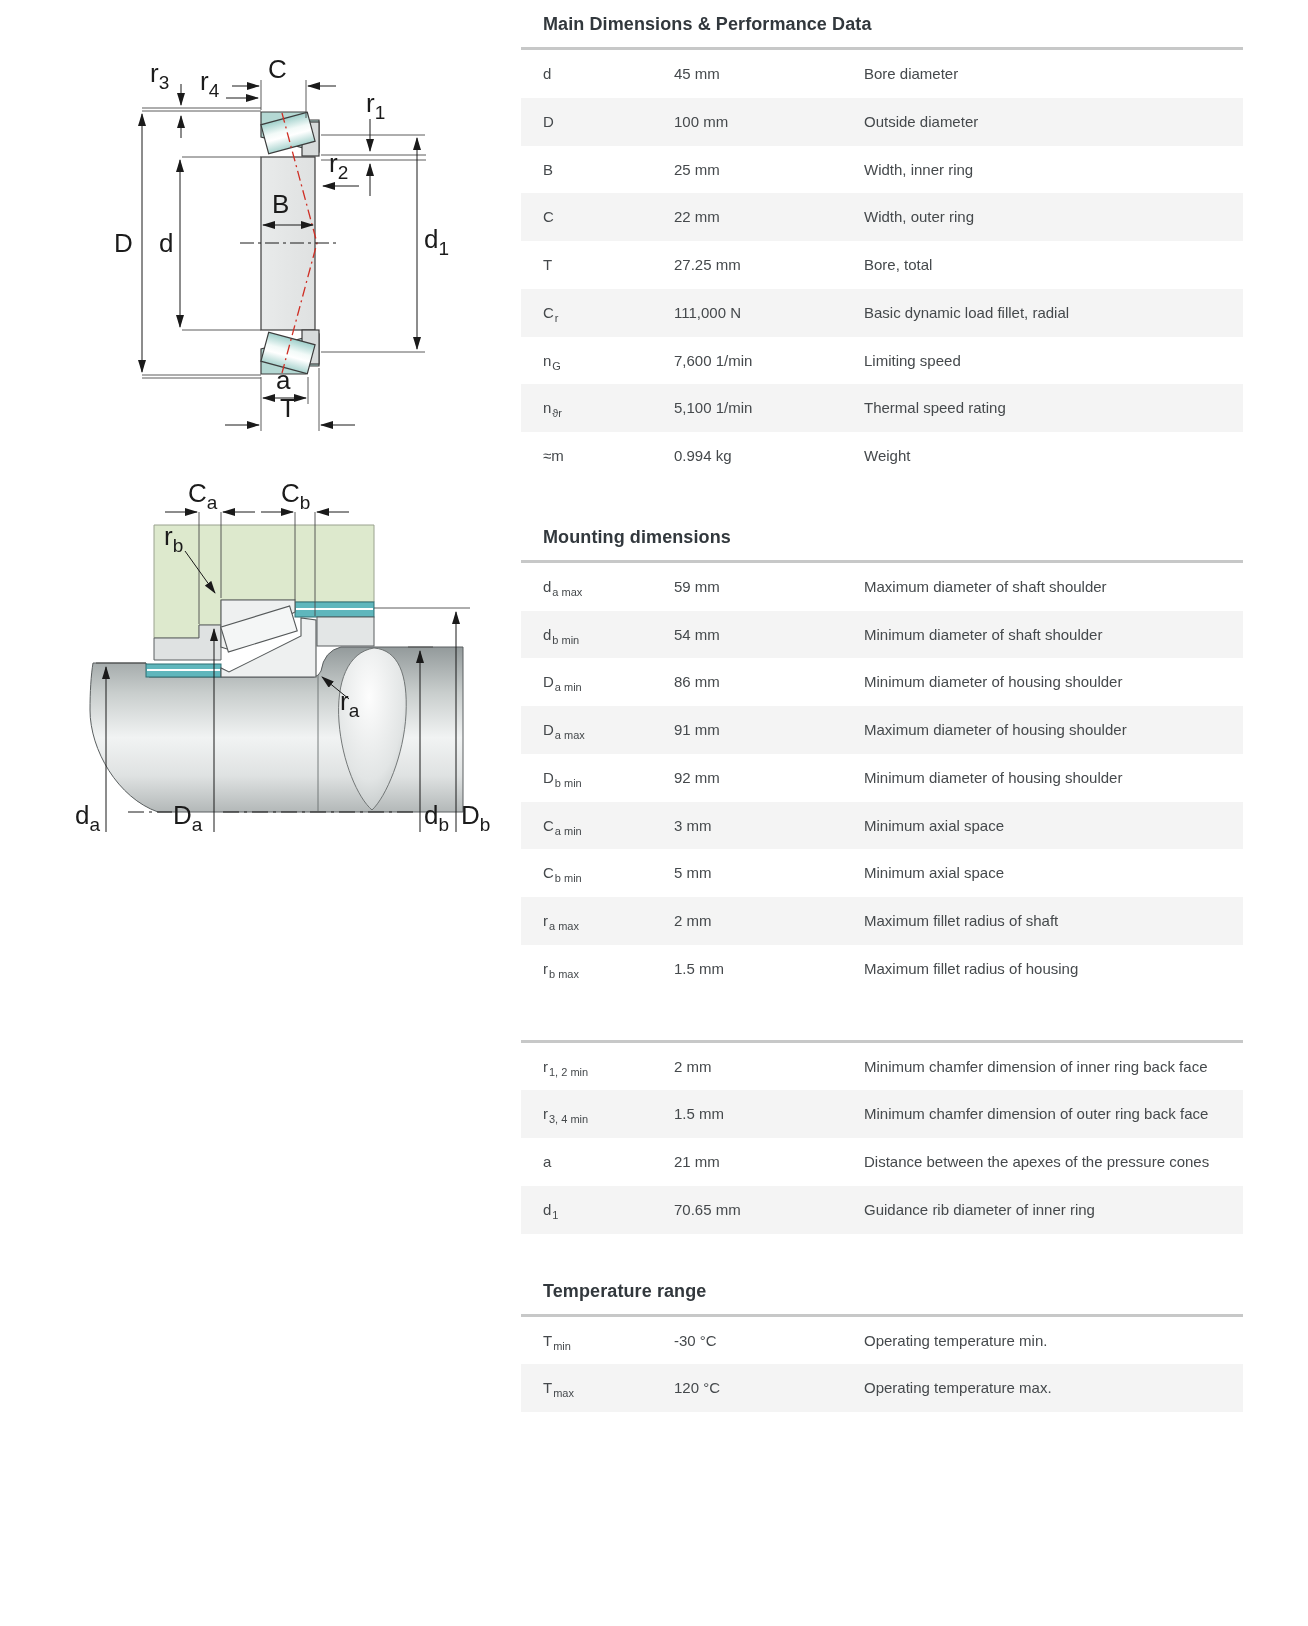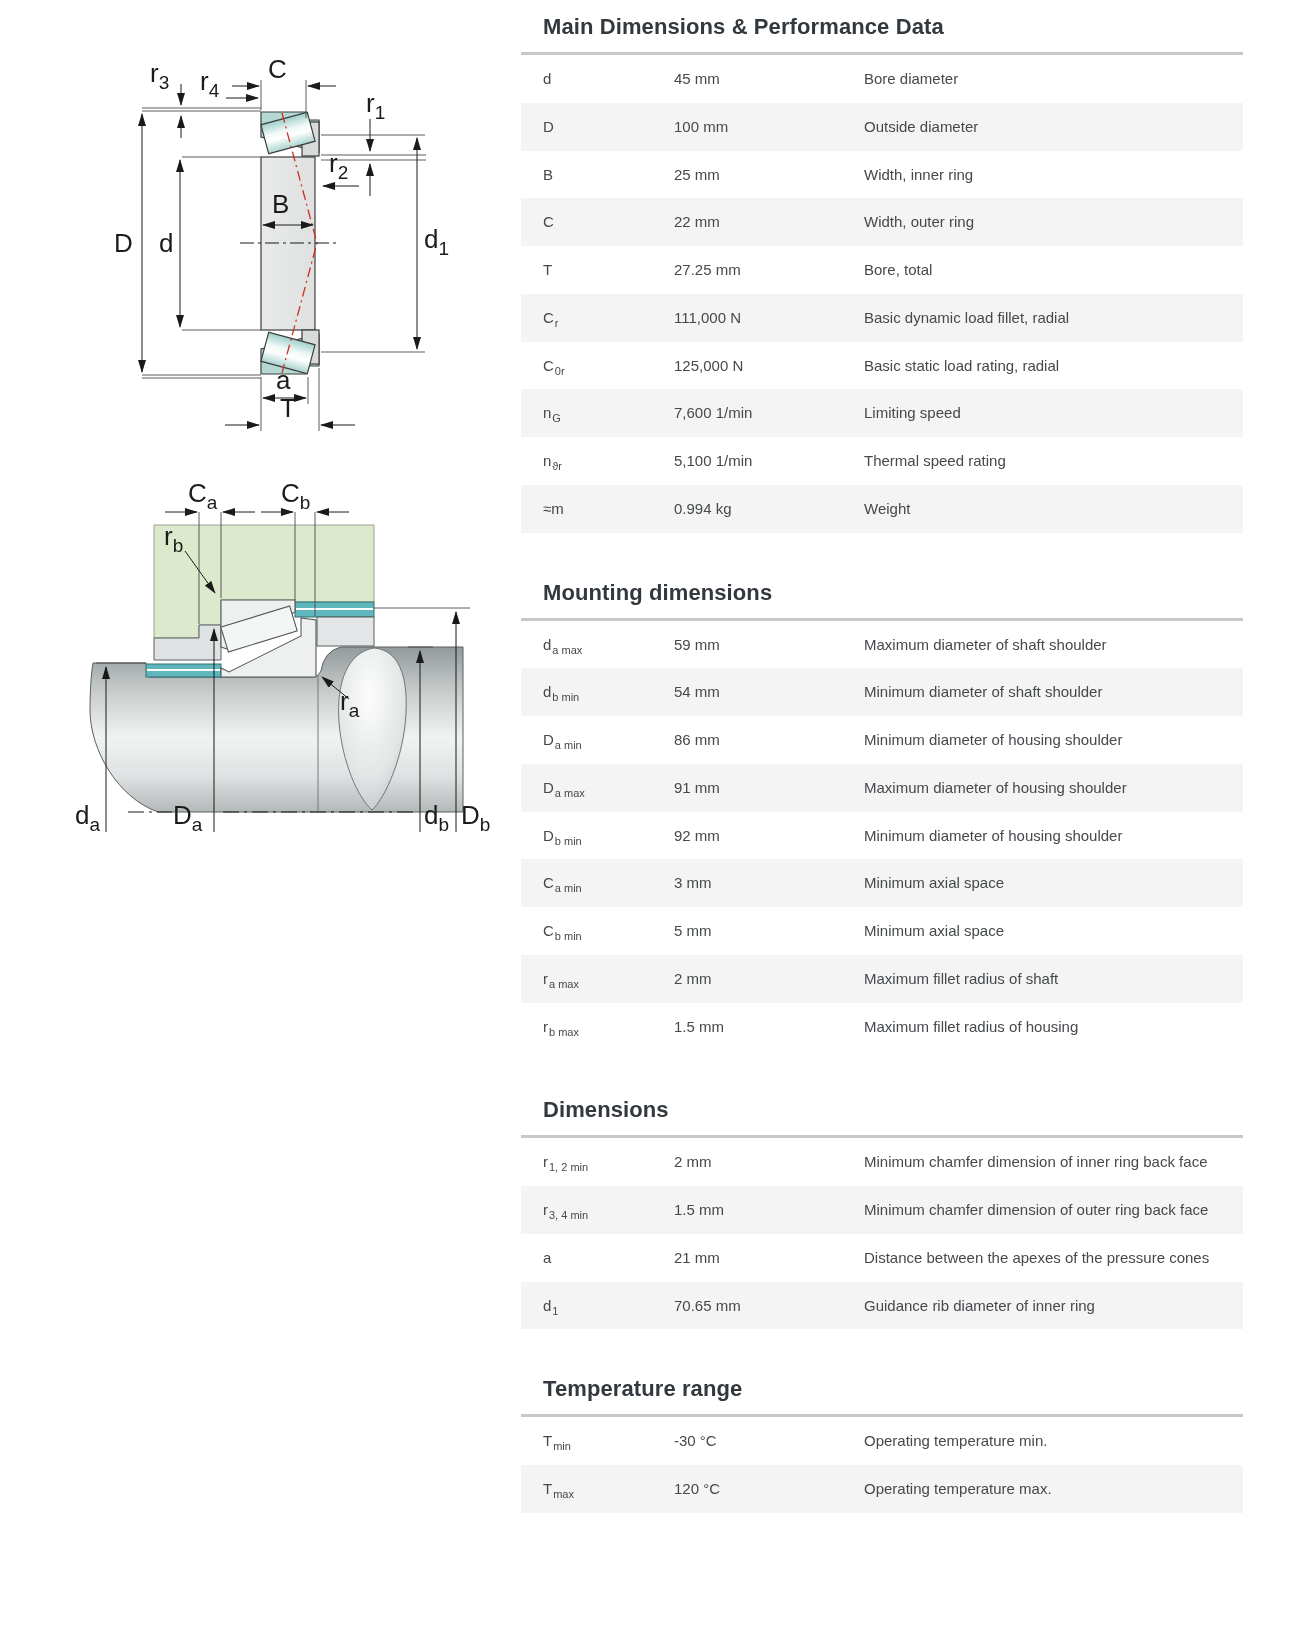--- a/index.html
+++ b/index.html
@@ -12,21 +12,21 @@
   
   .diagram-wrap { position:absolute; left:18px; top:0; width:505px; height:860px; }
   svg text { font-family:"Liberation Sans", sans-serif; fill:#1b1b1b; }
   .dlab { font-size:26px; }
   .dsub { font-size:19px; }
   
   .right-col { position:absolute; left:521px; top:14px; width:722px; }
   .sec { margin:0; }
   .sec + .sec { margin-top:47px; }
   .sec-title {
-    font-size:22px; font-weight:bold; color:#32383d;
+    font-size:18px; font-weight:bold; color:#32383d;
     padding-left:22px; margin-bottom:12px; letter-spacing:.1px;
   }
   .sec-rule { height:3px; background:#c7c8c8; }
   .trow {
     display:grid; grid-template-columns:131px 190px auto;
     padding:13px 10px 13px 22px; font-size:15px; line-height:1.45;
     color:#45494c; align-items:start;
   }
   .trow:nth-child(even) { background:#f4f4f4; }
   .c-sym { white-space:nowrap; }
@@ -236,25 +236,20 @@
     <div class="c-val"><span>27.25 mm</span></div>
     <div class="c-desc"><span>Bore, total</span></div>
   </div>
 
   <div class="trow">
     <div class="c-sym"><span>C</span><span class="subsc">r</span></div>
     <div class="c-val"><span>111,000 N</span></div>
     <div class="c-desc"><span>Basic dynamic load fillet, radial</span></div>
   </div>
 
-  <div class="trow">
-    <div class="c-sym"><span>C</span><span class="subsc">0r</span></div>
-    <div class="c-val"><span>125,000 N</span></div>
-    <div class="c-desc"><span>Basic static load rating, radial</span></div>
-  </div>
 
 
   <div class="trow">
     <div class="c-sym"><span>n</span><span class="subsc">G</span></div>
     <div class="c-val"><span>7,600 1/min</span></div>
     <div class="c-desc"><span>Limiting speed</span></div>
   </div>
 
   <div class="trow">
     <div class="c-sym"><span>n</span><span class="subsc">ϑr</span></div>
@@ -324,21 +319,20 @@
 
   <div class="trow">
     <div class="c-sym"><span>r</span><span class="subsc">b max</span></div>
     <div class="c-val"><span>1.5 mm</span></div>
     <div class="c-desc"><span>Maximum fillet radius of housing</span></div>
   </div>
 </div>
   </section>
 
   <section class="sec">
-    <div class="sec-title">Dimensions</div>
     <div class="sec-rule"></div>
     <div class="tbl">
   <div class="trow">
     <div class="c-sym"><span>r</span><span class="subsc">1, 2 min</span></div>
     <div class="c-val"><span>2 mm</span></div>
     <div class="c-desc"><span>Minimum chamfer dimension of inner ring back face</span></div>
   </div>
 
   <div class="trow">
     <div class="c-sym"><span>r</span><span class="subsc">3, 4 min</span></div>

